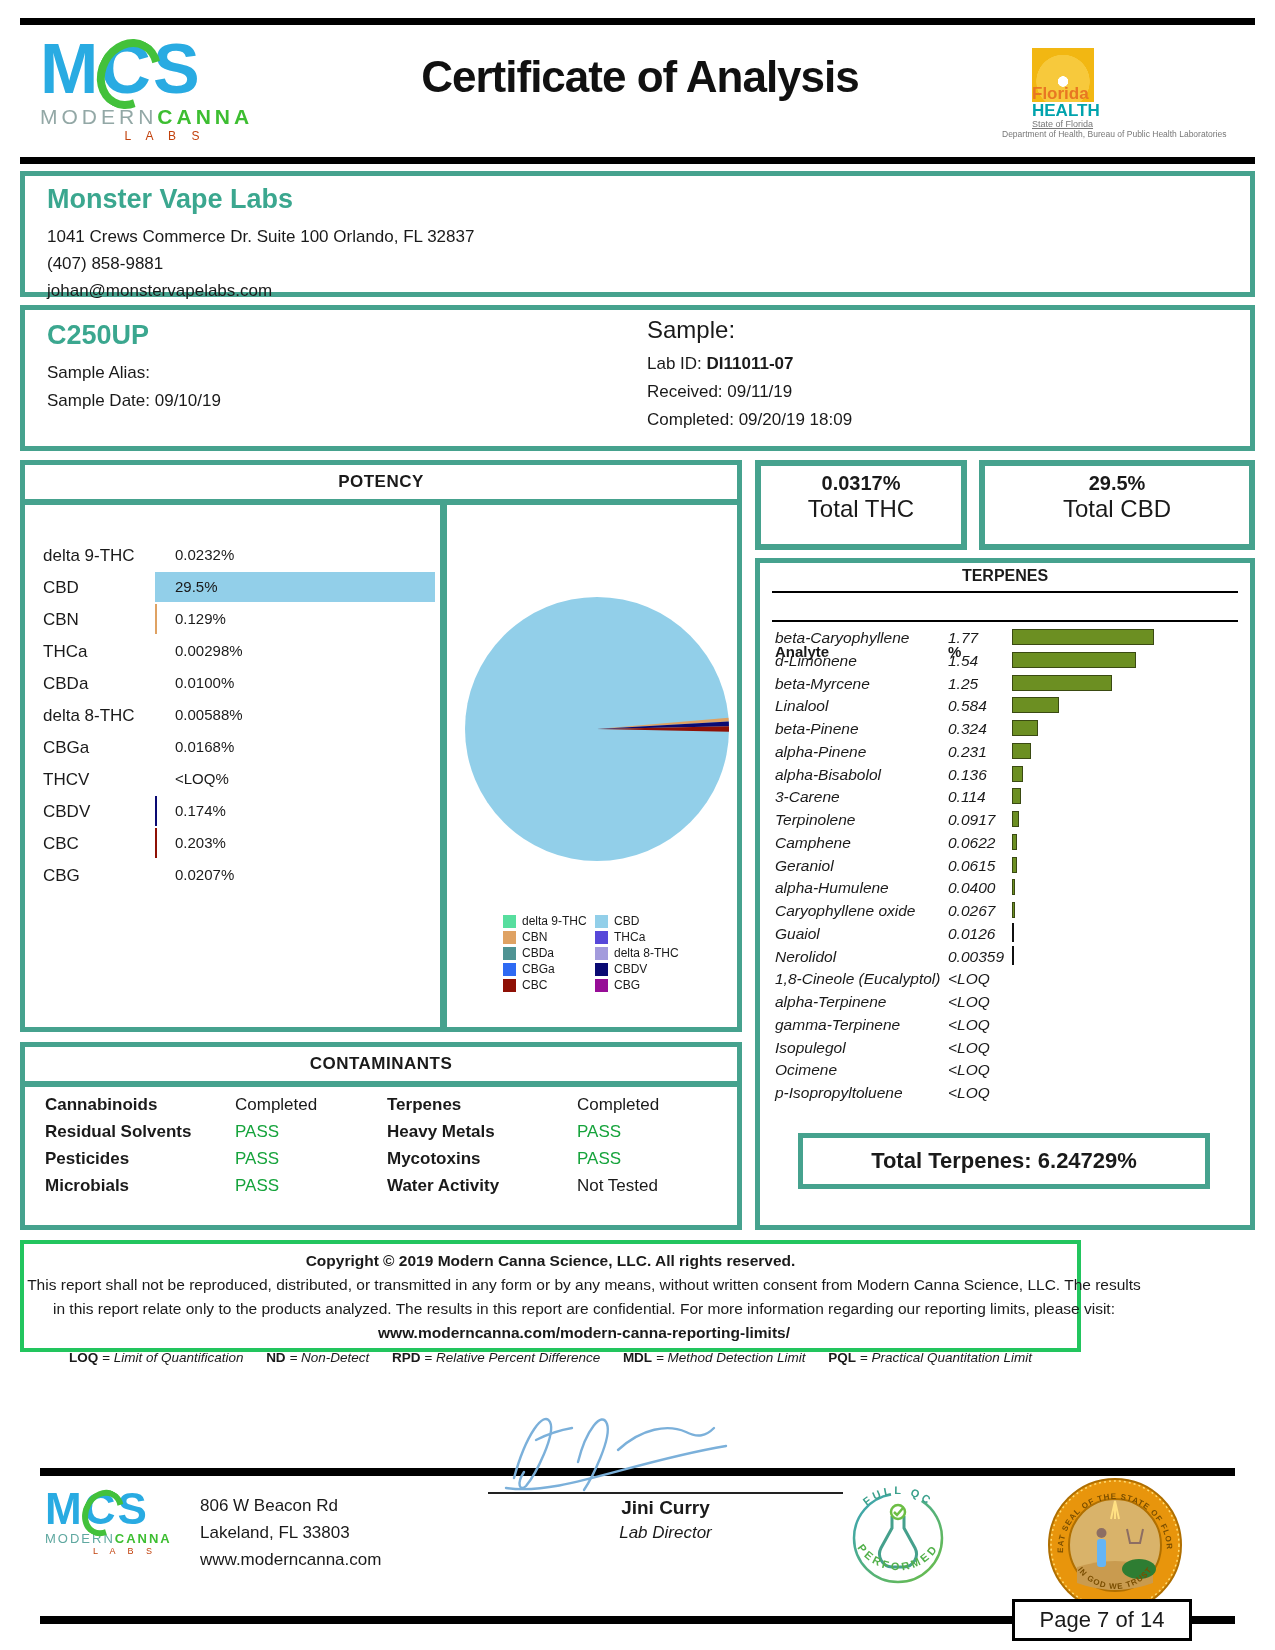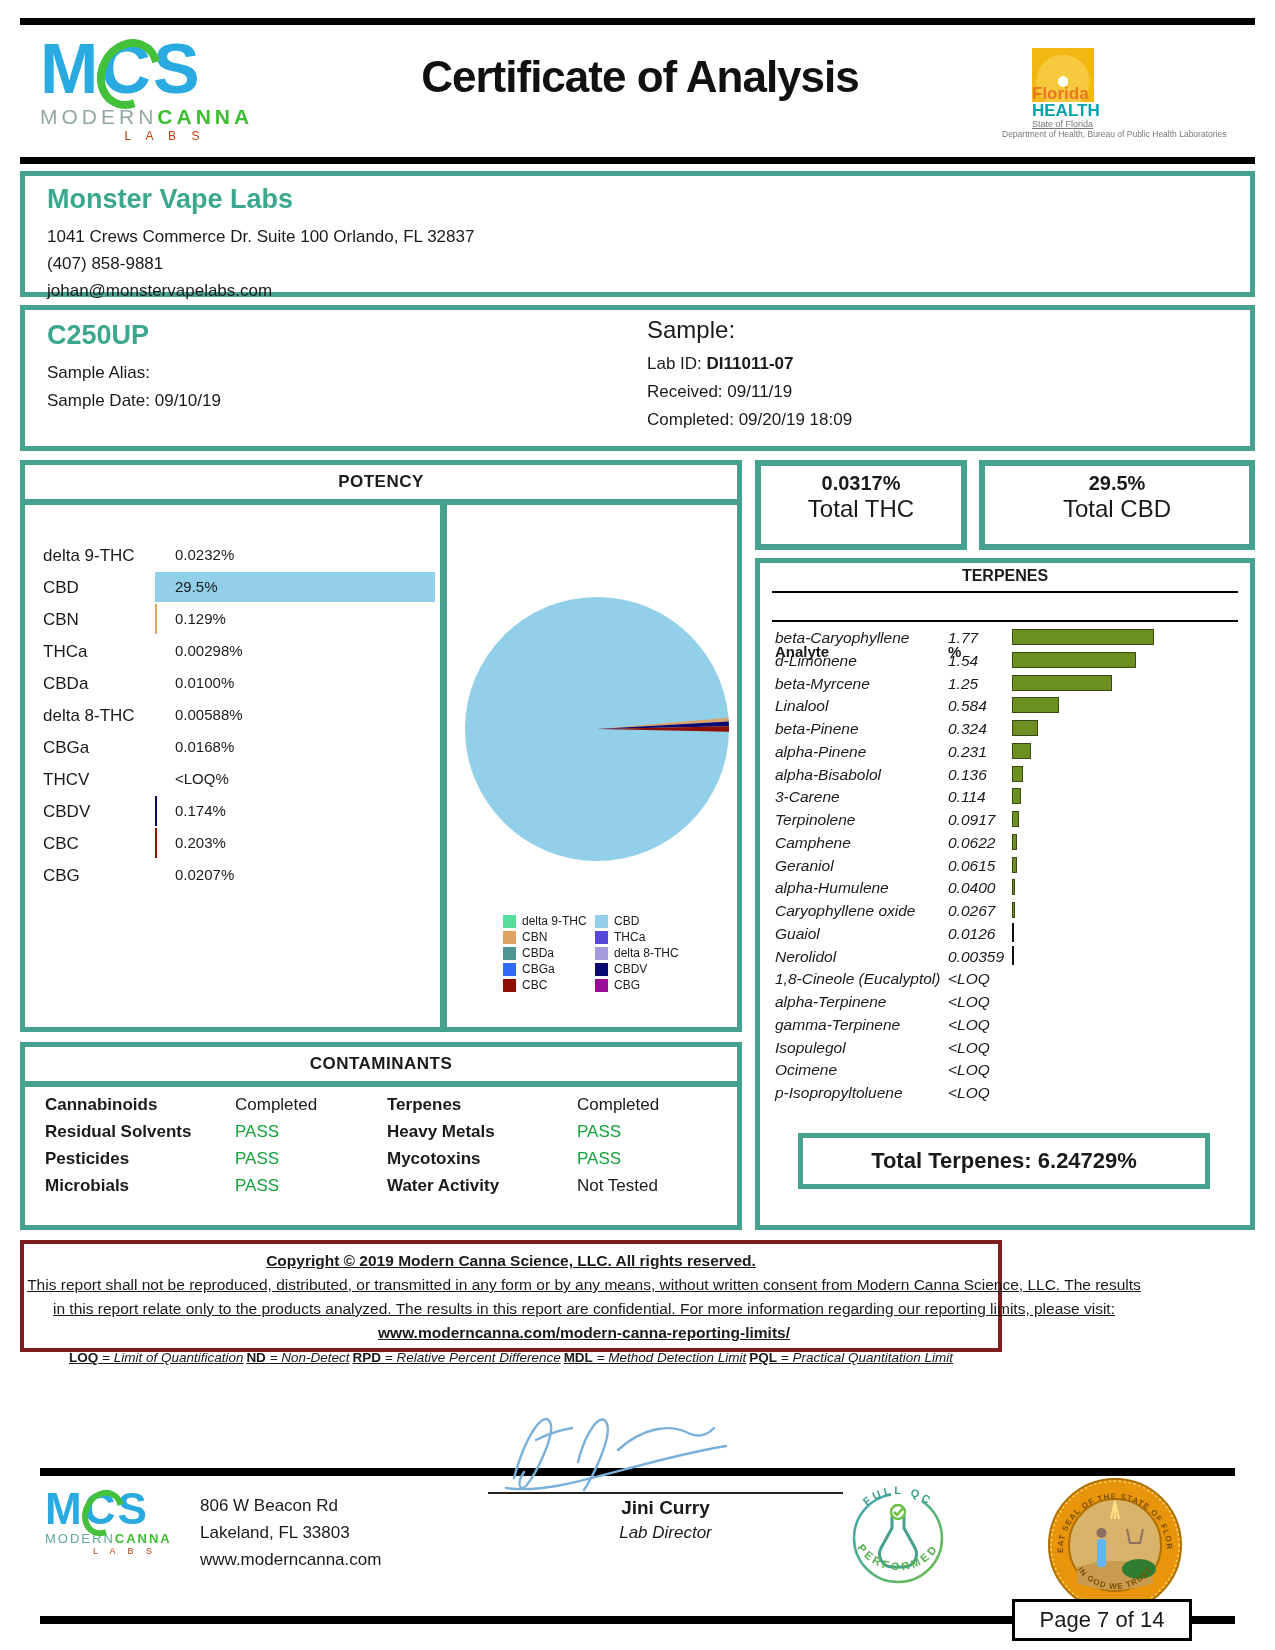--- a/index.html
+++ b/index.html
@@ -55,22 +55,22 @@
   .tt-box{position:absolute;left:38px;top:570px;width:412px;height:56px;box-sizing:border-box;
           border:5px solid #46A28E;text-align:center;font-weight:bold;font-size:22px;line-height:46px;}
   
   .cgrid{position:absolute;left:20px;top:8px;display:grid;grid-auto-flow:column;
          grid-template-rows:repeat(4,27px);grid-template-columns:342px 350px;}
   .c-item{display:flex;font-size:17px;}
   .c-label{width:190px;font-weight:bold;}
   .c-status{}
   .c-status.green{color:#15A33B;}
   
-  .copy{position:absolute;left:20px;top:1240px;width:982px;height:112px;box-sizing:border-box;
-        border:4px solid #7f1d1d;text-align:center;font-size:15.5px;line-height:24px;padding-top:5px;text-decoration:underline;}
+  .copy{position:absolute;left:20px;top:1240px;width:1061px;height:112px;box-sizing:border-box;
+        border:4px solid #22c55e;text-align:center;font-size:15.5px;line-height:24px;padding-top:5px;}
   .copy .b1{font-weight:bold;}
   .copy .bodytxt{display:inline;}
   .copy .lnk{font-weight:bold;}
   .abbr-row{display:flex;justify-content:space-between;padding:1px 45px 0 45px;font-size:13.5px;}
   .abbr b{font-style:normal;}
   .abbr i{font-style:italic;}
   
   .f-addr{font-size:17px;line-height:27px;}
   .sig-line{position:absolute;left:488px;top:1492px;width:355px;height:2px;background:#222;}
   .sig-block{position:absolute;left:488px;top:1497px;width:355px;text-align:center;}

